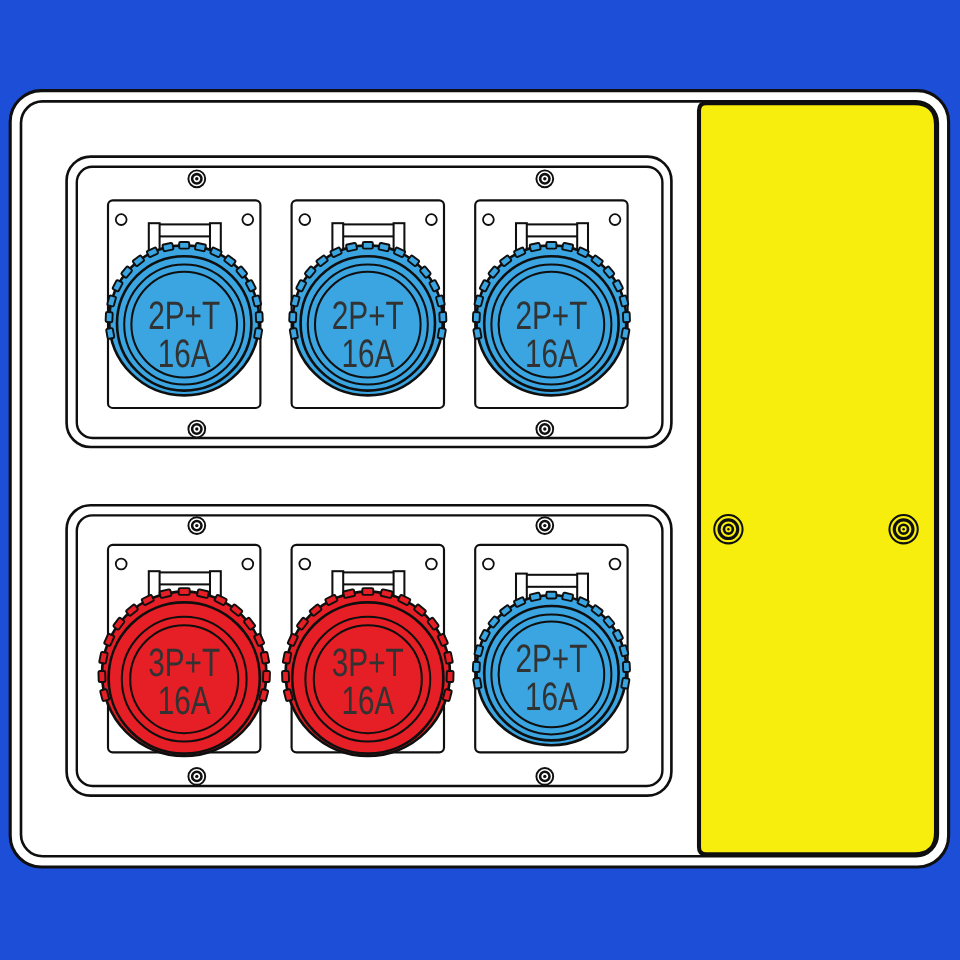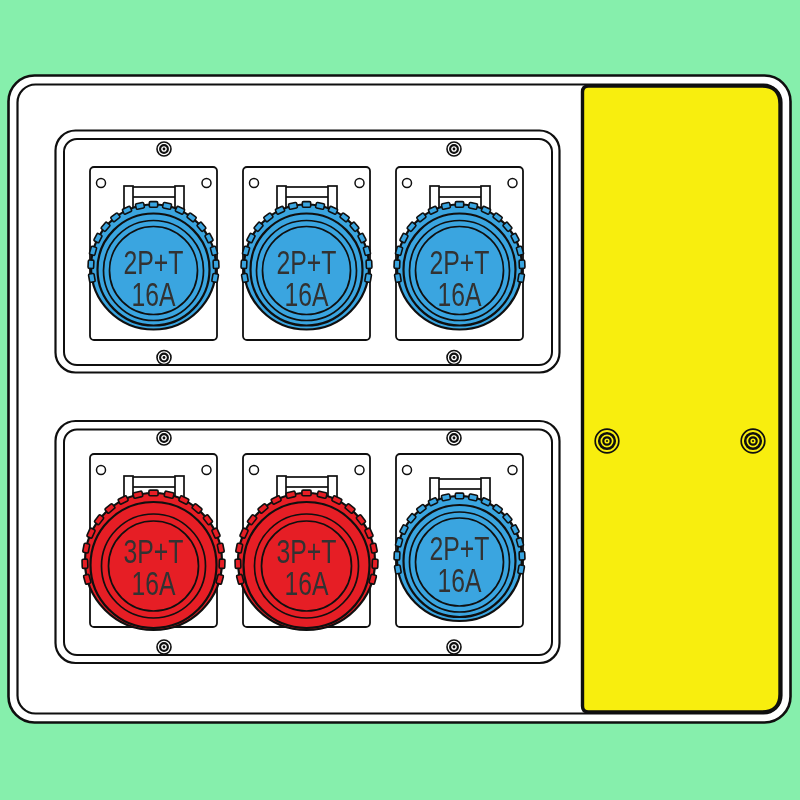--- a/index.html
+++ b/index.html
@@ -1,16 +1,16 @@
 <!DOCTYPE html>
 <html><head>
 <meta charset="utf-8">
 <style>
   html,body{margin:0;padding:0;background:#ffffff;}
-  .stage{width:800px;height:800px;position:relative;background:#86efac;}
+  .stage{width:800px;height:800px;position:relative;background:#1d4ed8;}
   svg{display:block;}
   .encl{fill:#ffffff;stroke:#0f0f0f;stroke-width:2.6;}
   .encl2{fill:none;stroke:#0f0f0f;stroke-width:2.2;}
   .grp{fill:#ffffff;stroke:#0f0f0f;stroke-width:2.2;}
   .grp2{fill:none;stroke:#0f0f0f;stroke-width:2;}
   .plate{fill:#ffffff;stroke:#0f0f0f;stroke-width:1.8;}
   .hole{fill:#ffffff;stroke:#0f0f0f;stroke-width:1.5;}
   .bracket{fill:#ffffff;stroke:#0f0f0f;stroke-width:1.7;}
   .ln{stroke:#0f0f0f;stroke-width:2.2;}
   .rim{fill:none;stroke:#0f0f0f;stroke-width:1.7;}

